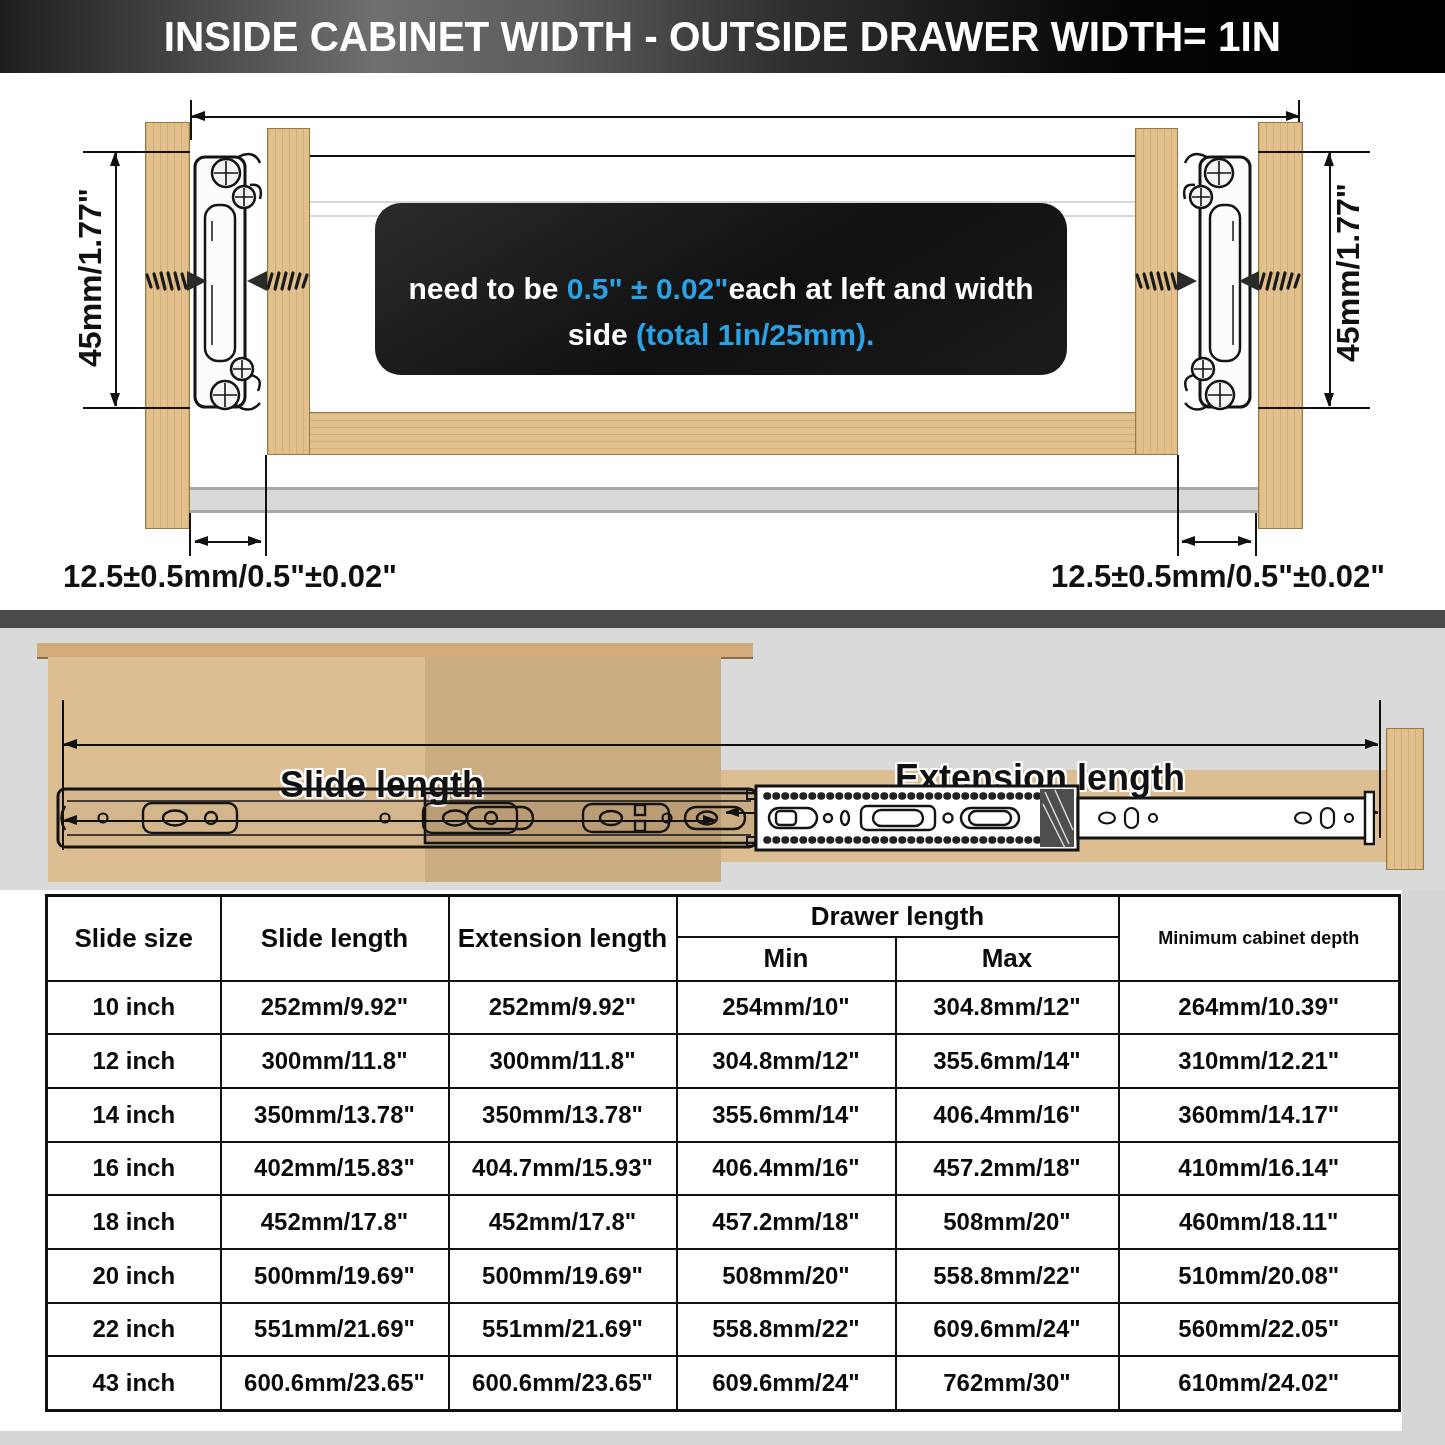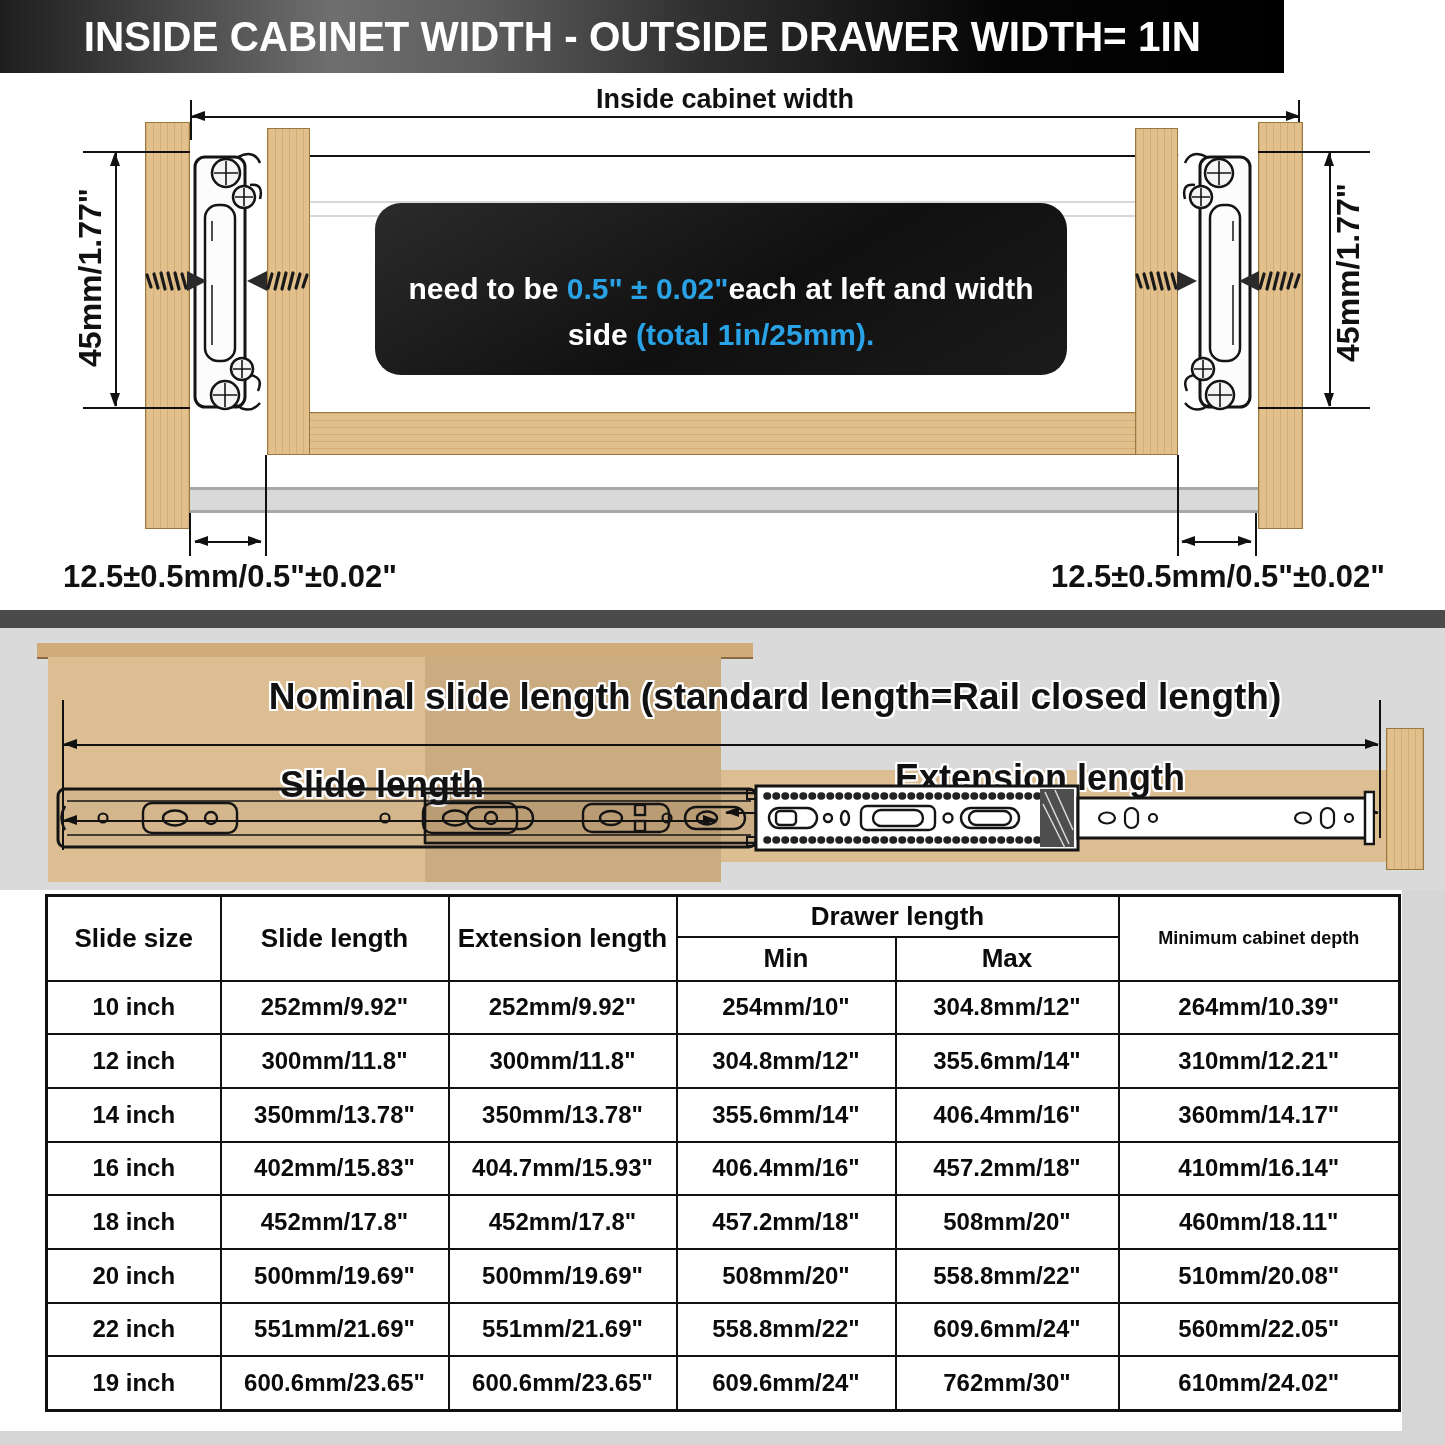--- a/index.html
+++ b/index.html
@@ -18,21 +18,21 @@
   .harrow{position:absolute;height:0;border-top:2.5px solid #111;}
   .harrow::before{content:"";position:absolute;left:-1px;top:-7px;width:0;height:0;
     border-top:5.5px solid transparent;border-bottom:5.5px solid transparent;border-right:14px solid #111;}
   .harrow::after{content:"";position:absolute;right:-1px;top:-7px;width:0;height:0;
     border-top:5.5px solid transparent;border-bottom:5.5px solid transparent;border-left:14px solid #111;}
   .varrow{position:absolute;width:0;border-left:2.5px solid #111;}
   .varrow::before{content:"";position:absolute;top:-1px;left:-7px;width:0;height:0;
     border-left:5.5px solid transparent;border-right:5.5px solid transparent;border-bottom:14px solid #111;}
   .varrow::after{content:"";position:absolute;bottom:-1px;left:-7px;width:0;height:0;
     border-left:5.5px solid transparent;border-right:5.5px solid transparent;border-top:14px solid #111;}
-  #banner{left:0;top:0;width:1284px;height:73px;line-height:73px;text-align:center;
+  #banner{left:0;top:0;width:1445px;height:73px;line-height:73px;text-align:center;
     background:linear-gradient(90deg,#1e1e1e 0%,#6f6f6f 26%,#5c5c5c 38%,#2e2e2e 55%,#050505 78%,#000 100%);}
   #banner .txt{display:inline-block;transform:scaleX(.94);color:#fff;font-weight:bold;
     font-size:43px;letter-spacing:0px;white-space:nowrap;}
   #note-box{left:375px;top:203px;width:692px;height:172px;border-radius:26px;
     background:linear-gradient(150deg,#2b2b2b 0%,#101010 55%,#1b1b1b 100%);
     color:#fff;font-weight:bold;font-size:30px;line-height:1.55;text-align:center;
     display:flex;align-items:center;justify-content:center;padding:0 26px;box-sizing:border-box;}
   .accent{color:var(--accent,#29a2e6);}
   #sep-bar{left:0;top:610px;width:1445px;height:18px;background:#4b4b4b;border-bottom:2px solid #8a8a8a;}
   #mid-bg{left:0;top:628px;width:1445px;height:262px;background:#dadada;}
@@ -51,21 +51,20 @@
 <body>
 
 <div id="page">
 
   <div id="banner" class="abs">
     <span class="txt">INSIDE CABINET WIDTH - OUTSIDE DRAWER WIDTH= 1IN</span>
   </div>
 
   <div class="abs" style="left:0;top:73px;width:1445px;height:537px;">
 
-    <div class="abs lbl center" style="left:395px;top:11px;width:660px;font-size:27px;">Inside cabinet width</div>
     <div class="vline" style="left:190px;top:27px;height:40px;"></div>
     <div class="vline" style="left:1298px;top:27px;height:40px;"></div>
     <div class="harrow" style="left:192px;top:43px;width:1107px;"></div>
 
     <div class="harrow" style="left:269px;top:82px;width:909px;"></div>
 
     <div class="abs" style="left:310px;top:128px;width:825px;height:12px;border-top:2px solid #d8d8d8;border-bottom:2px solid #d8d8d8;"></div>
 
     <div class="abs wood grain-v" style="left:145px;top:49px;width:45px;height:407px;"></div>
     <div class="abs wood grain-v" style="left:267px;top:55px;width:43px;height:327px;"></div>
@@ -167,21 +166,20 @@
 
   <div id="sep-bar" class="abs"></div>
 
   <div id="mid-bg" class="abs"></div>
   <div class="abs" style="left:37px;top:643px;width:716px;height:14px;background:#d2ab7a;border-bottom:2px solid #8a6a3f;"></div>
   <div class="abs grain-h" style="left:48px;top:657px;width:673px;height:225px;background:#ddbe93;"></div>
   <div class="abs" style="left:425px;top:657px;width:296px;height:225px;background:rgba(110,75,30,0.16);"></div>
   <div class="abs grain-h" style="left:721px;top:770px;width:672px;height:92px;background:#ddbe93;"></div>
   <div class="abs wood grain-v" style="left:1386px;top:728px;width:38px;height:142px;"></div>
 
-  <div class="abs lbl center outl" style="left:105px;top:676px;width:1340px;font-size:37px;">Nominal slide length (standard length=Rail closed length)</div>
   <div class="vline" style="left:62px;top:700px;height:150px;"></div>
   <div class="vline" style="left:1379px;top:700px;height:138px;"></div>
   <div class="harrow" style="left:64px;top:744px;width:1314px;"></div>
 
   <div class="abs lbl center outl" style="left:132px;top:764px;width:500px;font-size:36px;">Slide length</div>
   <div class="harrow" style="left:64px;top:820px;width:652px;"></div>
 
   <div class="abs lbl center outl" style="left:790px;top:757px;width:500px;font-size:36px;">Extension length</div>
   <div class="harrow" style="left:726px;top:812px;width:652px;"></div>
 
@@ -319,21 +317,21 @@
       </tr>
         <tr>
         <td>22 inch</td>
         <td>551mm/21.69"</td>
         <td>551mm/21.69"</td>
         <td>558.8mm/22"</td>
         <td>609.6mm/24"</td>
         <td>560mm/22.05"</td>
       </tr>
         <tr>
-        <td>19 inch</td>
+        <td>43 inch</td>
         <td>600.6mm/23.65"</td>
         <td>600.6mm/23.65"</td>
         <td>609.6mm/24"</td>
         <td>762mm/30"</td>
         <td>610mm/24.02"</td>
       </tr>
       </tbody>
   </table>
 
 </div>

